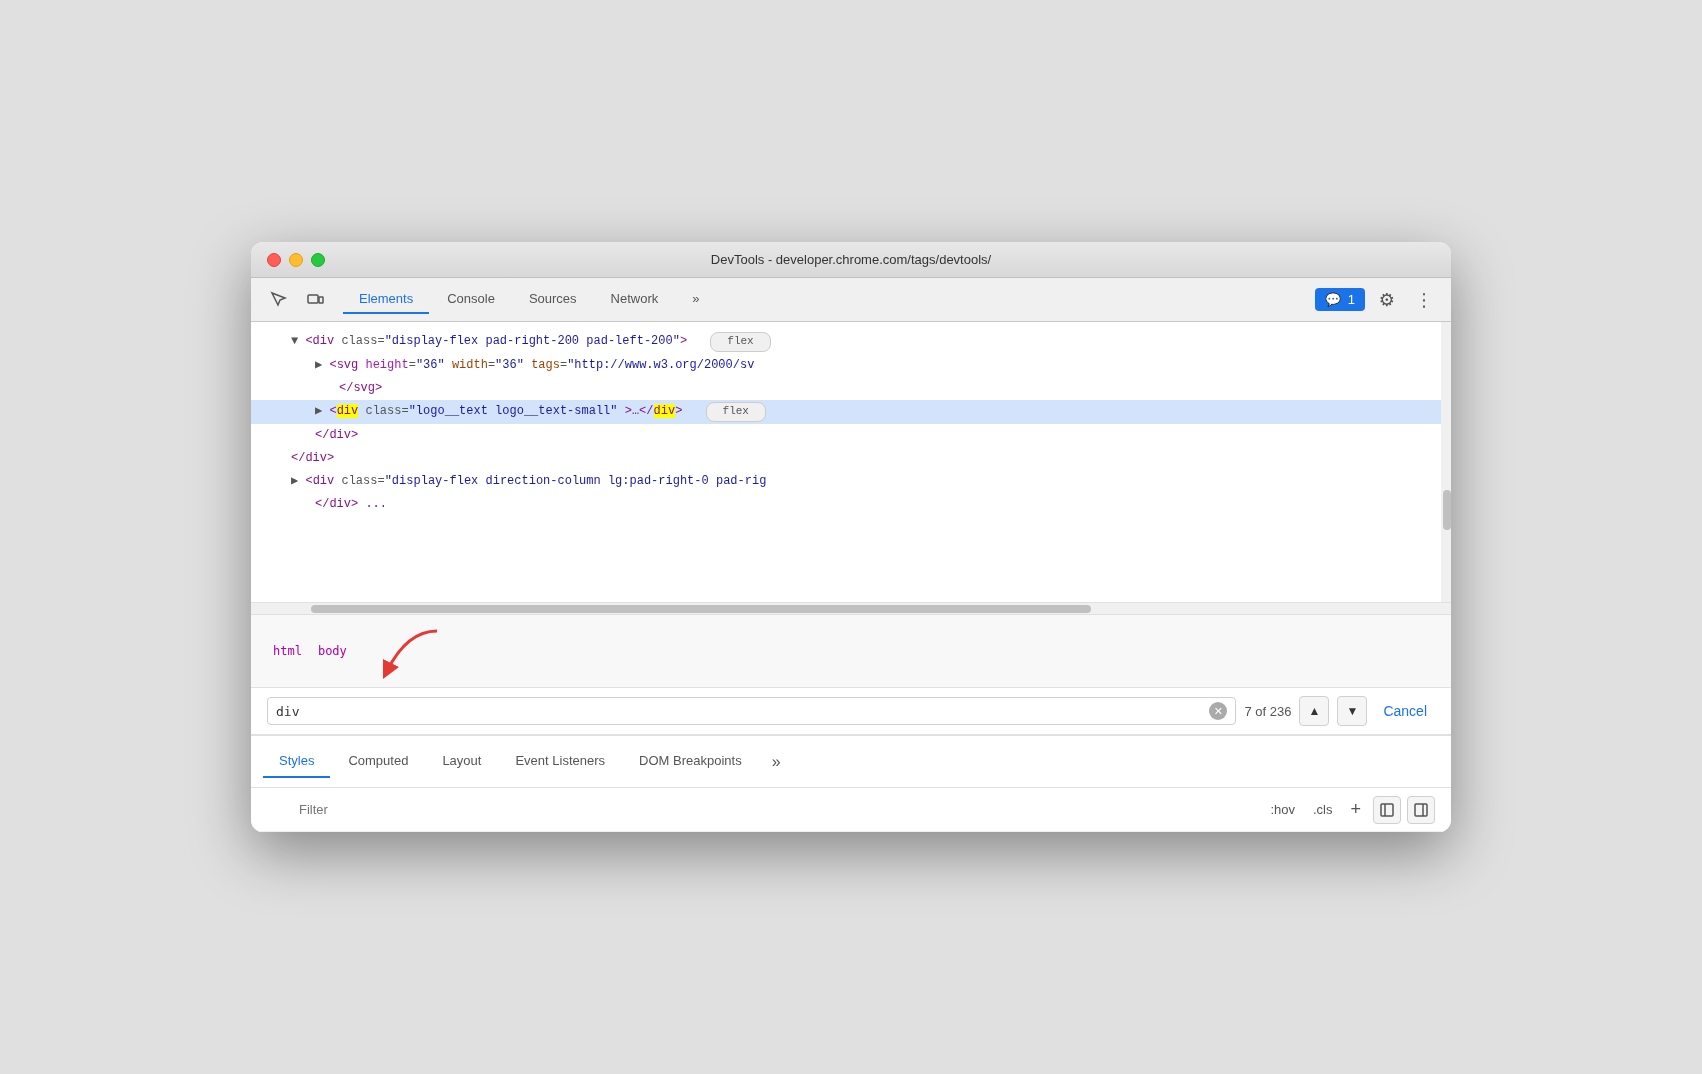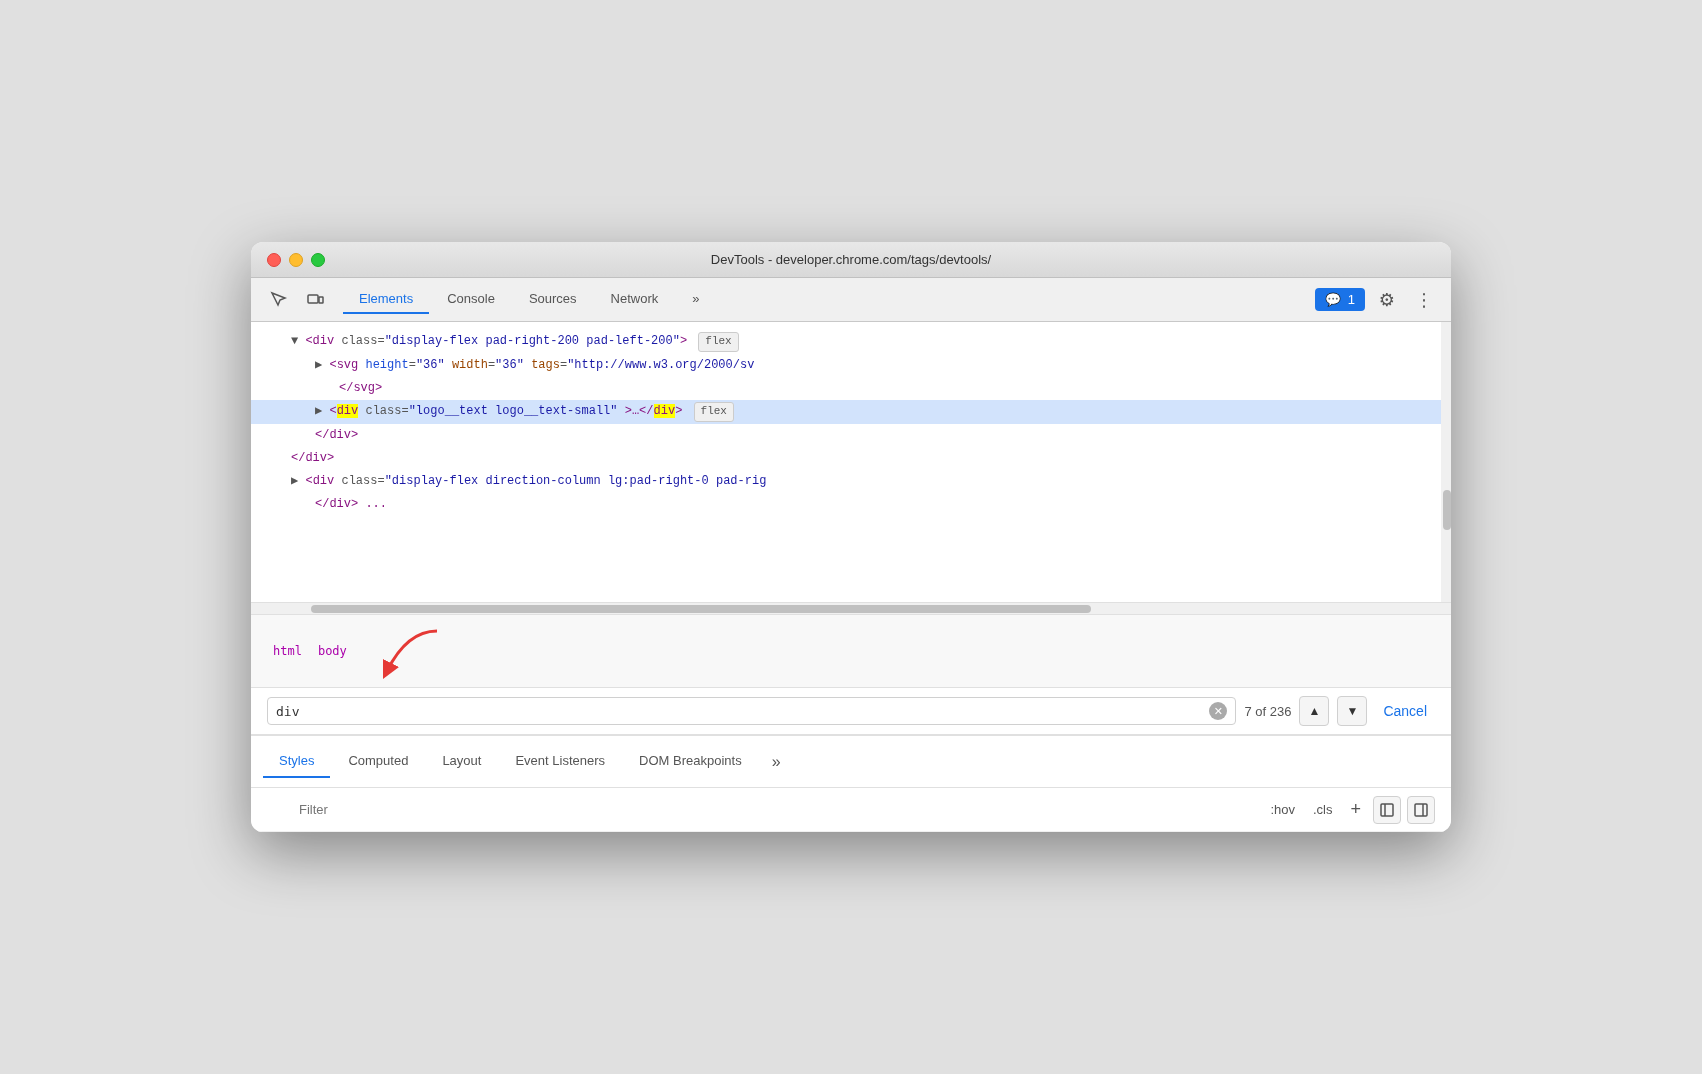--- a/index.html
+++ b/index.html
@@ -144,25 +144,25 @@
     }
     .dom-line.selected { background: #d2e3fc; }
 
     .indent-1 { padding-left: 40px; }
     .indent-2 { padding-left: 64px; }
     .indent-3 { padding-left: 88px; }
     .flex-badge {
       display: inline-block;
       background: #f0f0f0;
       border: 1px solid #ccc;
-      border-radius: 3px;
-      padding: 0 6px;
+      border-radius: 8px;
+      padding: 0 16px;
       font-size: 11px;
       color: #555;
-      margin-left: 4px;
+      margin-left: 16px;
     }
 
     
     .scroll-track {
       position: absolute;
       right: 0;
       top: 0;
       bottom: 0;
       width: 10px;
       background: #f0f0f0;
@@ -415,21 +415,21 @@
     <div class="dom-line indent-1">
       <span style="color:#555">▼</span>
       <span style="color:#881280">&lt;<span style="color:#881280">div</span></span>
       <span style="color:#555"> class=</span><span style="color:#1a1aa6">"display-flex pad-right-200 pad-left-200"</span><span style="color:#881280">&gt;</span>
       <span class="flex-badge">flex</span>
     </div>
 
     <div class="dom-line indent-2">
       <span style="color:#555">▶</span>
       <span style="color:#881280">&lt;<span style="color:#881280">svg</span></span>
-      <span style="color:#1d4ed8"> height</span><span style="color:#555">=</span><span style="color:#1a1aa6">"36"</span>
+      <span style="color:#a21caf"> height</span><span style="color:#555">=</span><span style="color:#1a1aa6">"36"</span>
       <span style="color:#994500"> width</span><span style="color:#555">=</span><span style="color:#1a1aa6">"36"</span>
       <span style="color:#994500"> tags</span><span style="color:#555">=</span><span style="color:#1a1aa6">"http://www.w3.org/2000/sv</span>
     </div>
 
     <div class="dom-line indent-3">
       <span style="color:#881280">&lt;/svg&gt;</span>
     </div>
 
     <div class="dom-line indent-2 selected">
       <span style="color:#555">▶</span>

